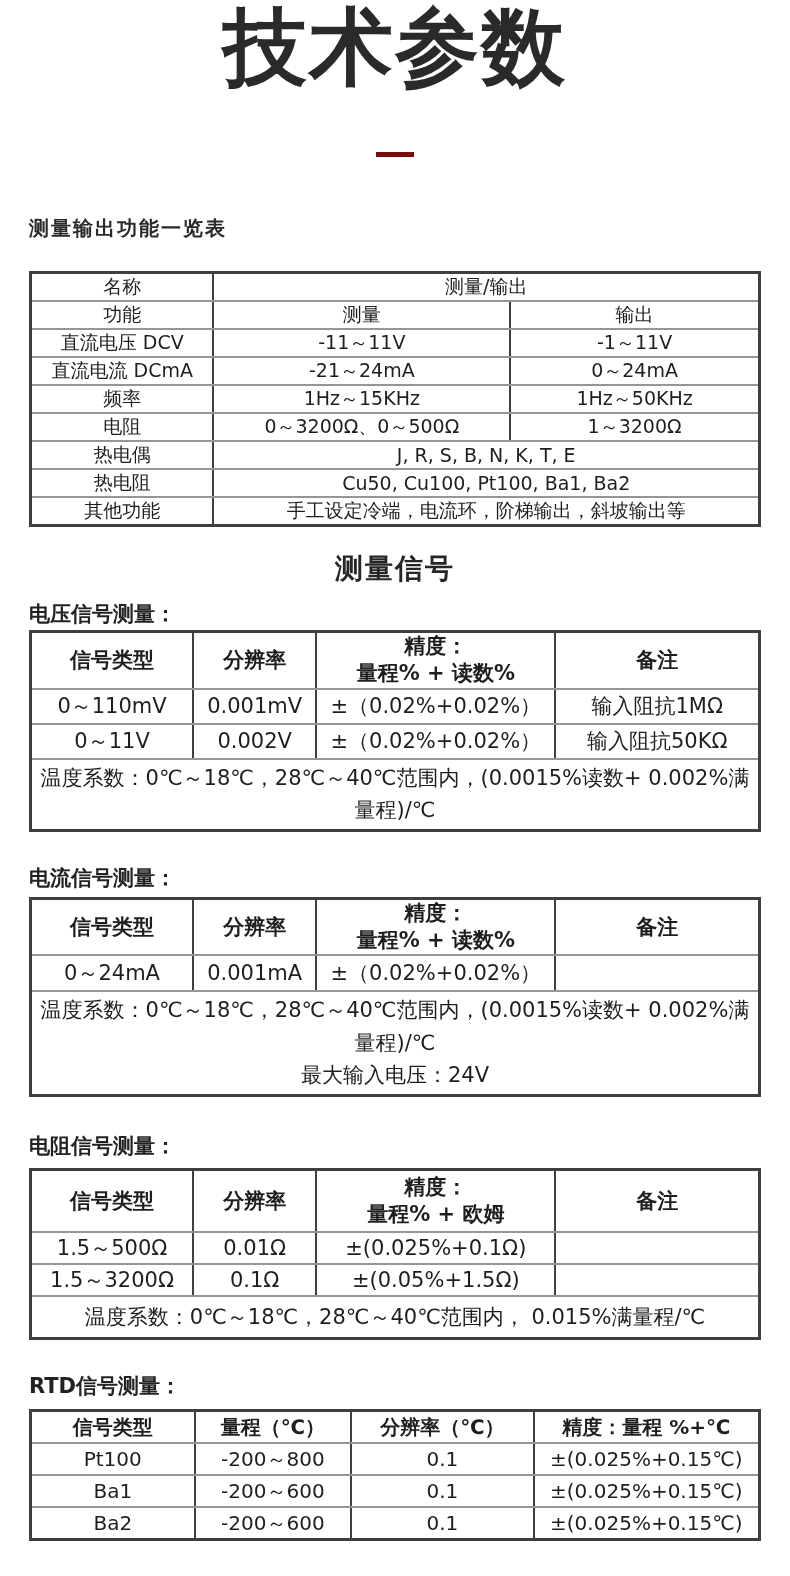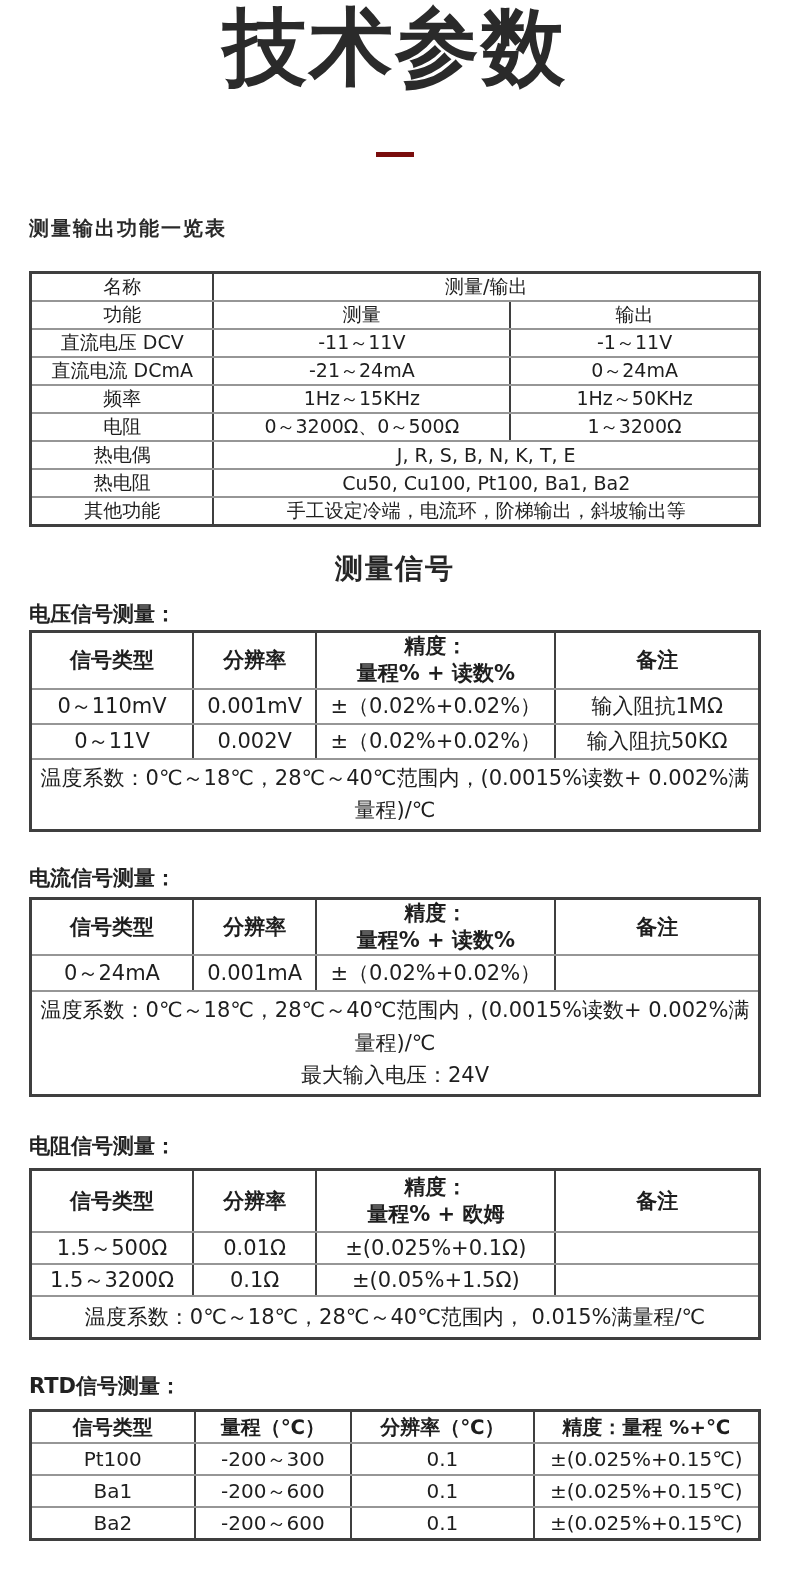--- a/index.html
+++ b/index.html
@@ -275,21 +275,21 @@
       </colgroup>
     <tbody>
         <tr class="hdr">
       <td>信号类型</td>
       <td>量程（℃）</td>
       <td>分辨率（℃）</td>
       <td>精度：量程 %+℃</td>
     </tr>
     <tr>
       <td>Pt100</td>
-      <td>-200～300</td>
+      <td>-200～800</td>
       <td>0.1</td>
       <td>±(0.025%+0.15℃)</td>
     </tr>
     <tr>
       <td>Ba1</td>
       <td>-200～600</td>
       <td>0.1</td>
       <td>±(0.025%+0.15℃)</td>
     </tr>
     <tr>

